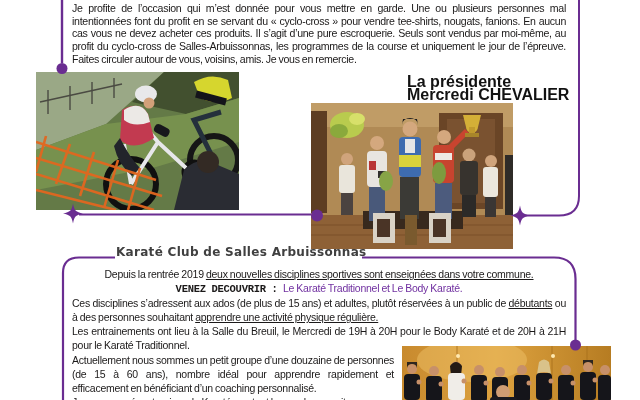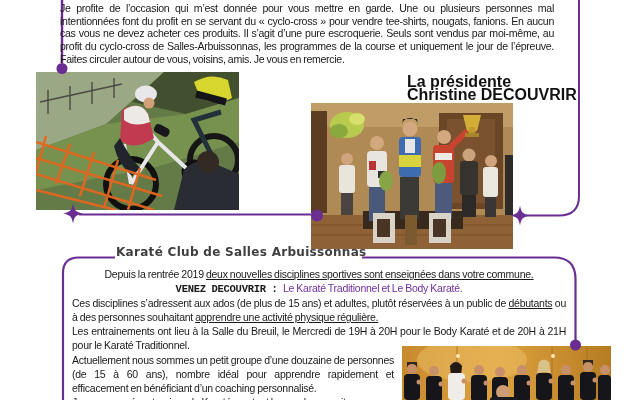--- a/index.html
+++ b/index.html
@@ -1,20 +1,20 @@
 <!DOCTYPE html>
 <html lang="fr"><head>
 <meta charset="utf-8">
 <style>
   html,body{margin:0;padding:0;background:#fff;}
   .page{position:relative;width:640px;height:400px;background:#ffffff;overflow:hidden;
         font-family:"Liberation Sans",sans-serif;color:#1c1c1c;}
   .layer{position:absolute;left:0;top:0;}
   
-  .warning{position:absolute;left:60px;top:2px;width:494px;font-size:10.6px;line-height:12.7px;
+  .warning{position:absolute;left:72px;top:2px;width:494px;font-size:10.6px;line-height:12.7px;
            text-align:justify;letter-spacing:-0.3px;word-spacing:-0.5px;color:#1b1919;z-index:4;}
   .president{position:absolute;left:407px;top:75px;font-size:16px;line-height:13px;
              font-weight:bold;color:#121212;z-index:4;}
   .heading{position:absolute;left:116px;top:245px;width:248px;text-align:center;white-space:nowrap;
            font-family:"DejaVu Sans",sans-serif;font-size:12px;font-weight:bold;letter-spacing:0.3px;
            color:#404040;z-index:4;}
   .karate-content{position:absolute;left:72px;top:267px;width:494px;font-size:10.5px;line-height:14.1px;
            letter-spacing:-0.25px;word-spacing:-0.5px;color:#1b1919;z-index:4;}
   .karate-content p{margin:0;}
   .center{text-align:center;white-space:nowrap;}
@@ -242,21 +242,21 @@
       <path transform="translate(520,215.5)" d="M0,-10 C1.4,-2.8 2.8,-1.4 10,0 C2.8,1.4 1.4,2.8 0,10 C-1.4,2.8 -2.8,1.4 -10,0 C-2.8,-1.4 -1.4,-2.8 0,-10 Z"></path>
     </g>
   </svg>
 
   <div class="warning">
     <span>Je profite de l’occasion qui m’est donnée pour vous mettre en garde. Une ou plusieurs personnes mal intentionnées font du profit en se servant du « cyclo-cross » pour vendre tee-shirts, nougats, fanions. En aucun cas vous ne devez acheter ces produits. Il s’agit d’une pure escroquerie. Seuls sont vendus par moi-même, au profit du cyclo-cross de Salles-Arbuissonnas, les programmes de la course et uniquement le jour de l’épreuve. Faites circuler autour de vous, voisins, amis. Je vous en remercie.</span>
   </div>
 
   <div class="president">
     <div>La présidente</div>
-    <div>Christine DECOUVRIR</div>
+    <div>Mercredi CHEVALIER</div>
   </div>
 
   <div class="heading">Karaté Club de Salles Arbuissonnas</div>
 
   <div class="karate-content">
     <p class="center"><span>Depuis la rentrée 2019 </span><span class="u">deux nouvelles disciplines sportives sont enseignées dans votre commune.</span></p>
     <p class="center"><span class="b">VENEZ DECOUVRIR : </span><span class="hl">Le Karaté Traditionnel et Le Body Karaté.</span></p>
     <p class="justify"><span>Ces disciplines s’adressent aux ados (de plus de 15 ans) et adultes, plutôt réservées à un public de </span><span class="u">débutants</span><span> ou à des personnes souhaitant </span><span class="u">apprendre une activité physique régulière.</span></p>
     <p class="justify">Les entrainements ont lieu à la Salle du Breuil, le Mercredi de 19H à 20H pour le Body Karaté et de 20H à 21H pour le Karaté Traditionnel.</p>
     <p class="wrap-right">Actuellement nous sommes un petit groupe d’une douzaine de personnes (de 15 à 60 ans), nombre idéal pour apprendre rapidement et efficacement en bénéficiant d’un coaching personnalisé.</p>

